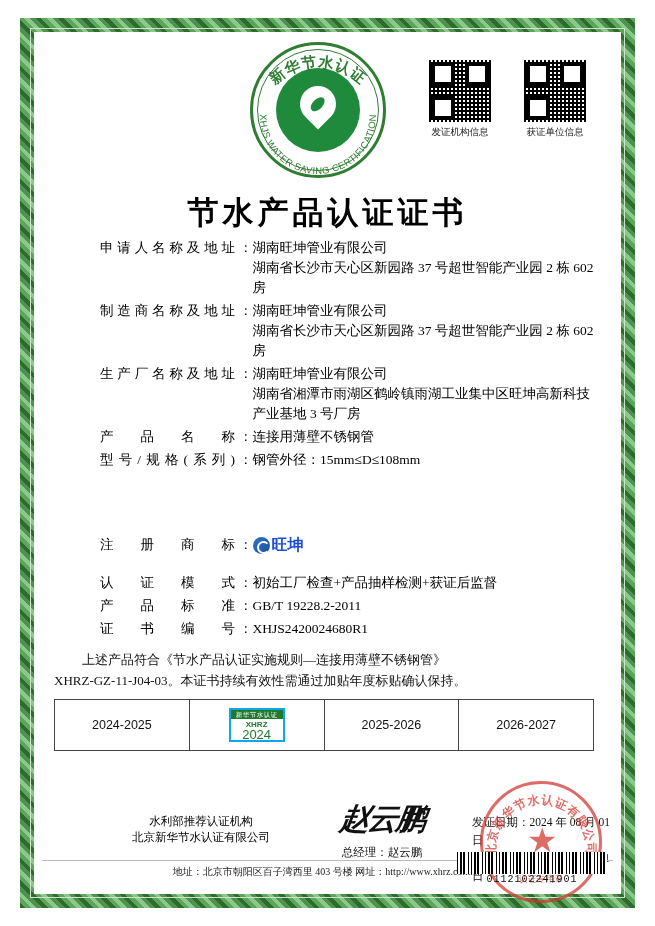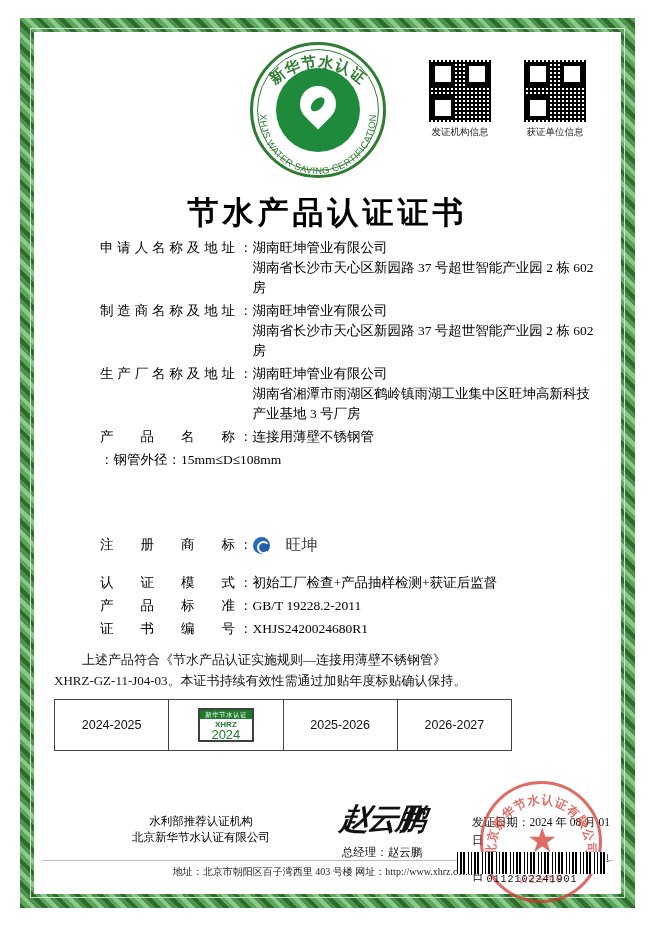--- a/index.html
+++ b/index.html
@@ -212,24 +212,24 @@
   }
   .field-value .line { display: block; }
 
   .spacer-lg { height: 62px; }
   .spacer-sm { height: 10px; }
 
   
   .tm-logo {
     display: inline-flex;
     align-items: center;
-    gap: 16px;
-    font-weight: normal;
+    gap: 2px;
+    font-weight: bold;
     font-size: 16px;
-    color: #404040;
+    color: #1d4ed8;
   }
   .tm-mark {
     display: inline-block;
     width: 17px; height: 17px;
     border-radius: 50%;
     background: linear-gradient(135deg,#2d77c7 0%, #1b4fa0 100%);
     position: relative;
   }
   .tm-mark:after {
     content: "";
@@ -248,37 +248,37 @@
     font-size: 13px;
     line-height: 21px;
     text-align: justify;
   }
   .note .indent { text-indent: 28px; display: block; }
 
   
   .validity-table {
     margin: 8px 24px 0 12px;
     border-collapse: collapse;
-    width: 458px;
+    width: 540px;
     table-layout: fixed;
   }
   .validity-table td {
     border: 1px solid #444;
     height: 48px;
     text-align: center;
     vertical-align: middle;
     font-size: 12.5px;
     font-family: "Liberation Sans", sans-serif;
   }
   .stamp-cell { position: relative; }
   .year-stamp {
     display: inline-block;
     width: 56px;
     height: 34px;
-    border: 2px solid #404040;
+    border: 2px solid #0ea5e9;
     background: #ffffff;
     position: relative;
     box-sizing: border-box;
   }
   .year-stamp .ys-top {
     display: block;
     background: #1f7a2e;
     color: #fff;
     font-size: 6.5px;
     line-height: 9px;
@@ -495,20 +495,21 @@
       </div>
     </div>
 
     <div class="field-row">
       <div class="field-label">产品名称</div>
       <div class="field-colon">：</div>
       <div class="field-value">连接用薄壁不锈钢管</div>
     </div>
 
     <div class="field-row">
+      <div class="field-label">型号/规格(系列)</div>
       <div class="field-colon">：</div>
       <div class="field-value">钢管外径：15mm≤D≤108mm</div>
     </div>
 
     <div class="spacer-lg"></div>
 
     <div class="field-row">
       <div class="field-label">注册商标</div>
       <div class="field-colon">：</div>
       <div class="field-value">

